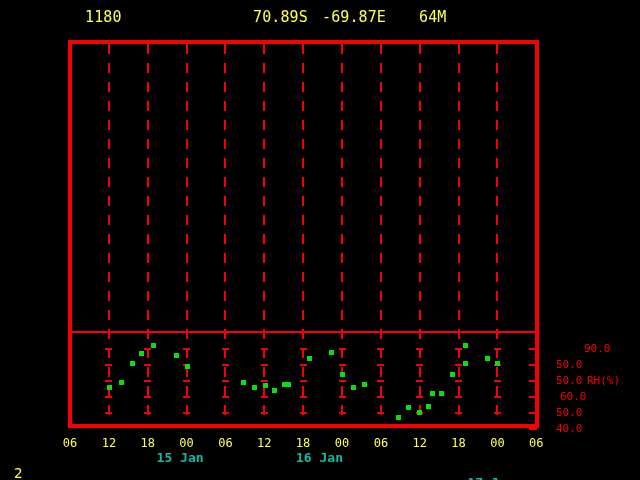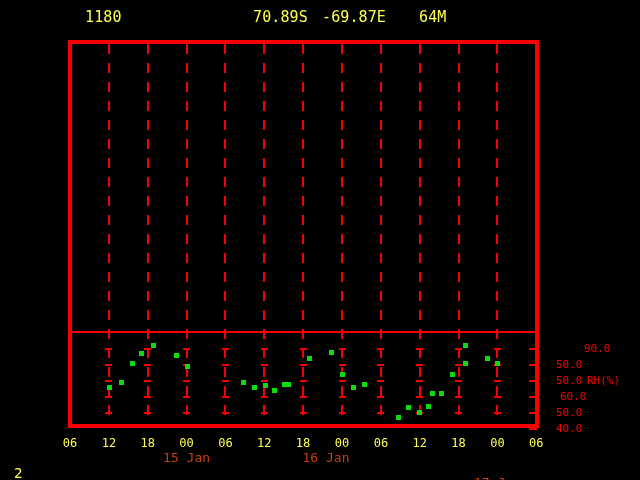--- a/index.html
+++ b/index.html
@@ -10,21 +10,21 @@
   .hdr{font-size:15px;line-height:13px;letter-spacing:0.1px;}
   .frame{position:absolute;left:68px;top:40px;width:471px;height:388px;
          border:4px solid #f80000;box-sizing:border-box;}
   .topline{position:absolute;left:70px;top:331px;width:467px;height:2px;background:#f80000;}
   .gridline{position:absolute;top:44px;height:380px;width:2px;
             background:repeating-linear-gradient(180deg,#f80000 0 10px,transparent 10px 19px);}
   .crossbar{position:absolute;width:7px;height:2px;background:#f80000;}
   .ytick{position:absolute;width:8px;height:2px;background:#f80000;}
   .ylab{position:absolute;font-size:11px;line-height:13px;color:#f80000;}
   .xlab{position:absolute;font-size:12px;line-height:13px;color:#ffff4f;width:28px;text-align:center;}
-  .daylab{position:absolute;font-size:13px;line-height:13px;color:#c2410c;width:60px;text-align:center;}
+  .daylab{position:absolute;font-size:13px;line-height:13px;color:#14b8a6;width:60px;font-weight:bold;}
   .pt{position:absolute;width:5px;height:5px;background:#0cdd0c;}
   .pagenum{font-size:14px;}
 </style>
 </head>
 <body>
 
 <div class="fig">
 
   <span class="abs yellow hdr" style="left:85px;top:11px;">1180</span>
   <span class="abs yellow hdr" style="left:253px;top:11px;">70.89S</span>

